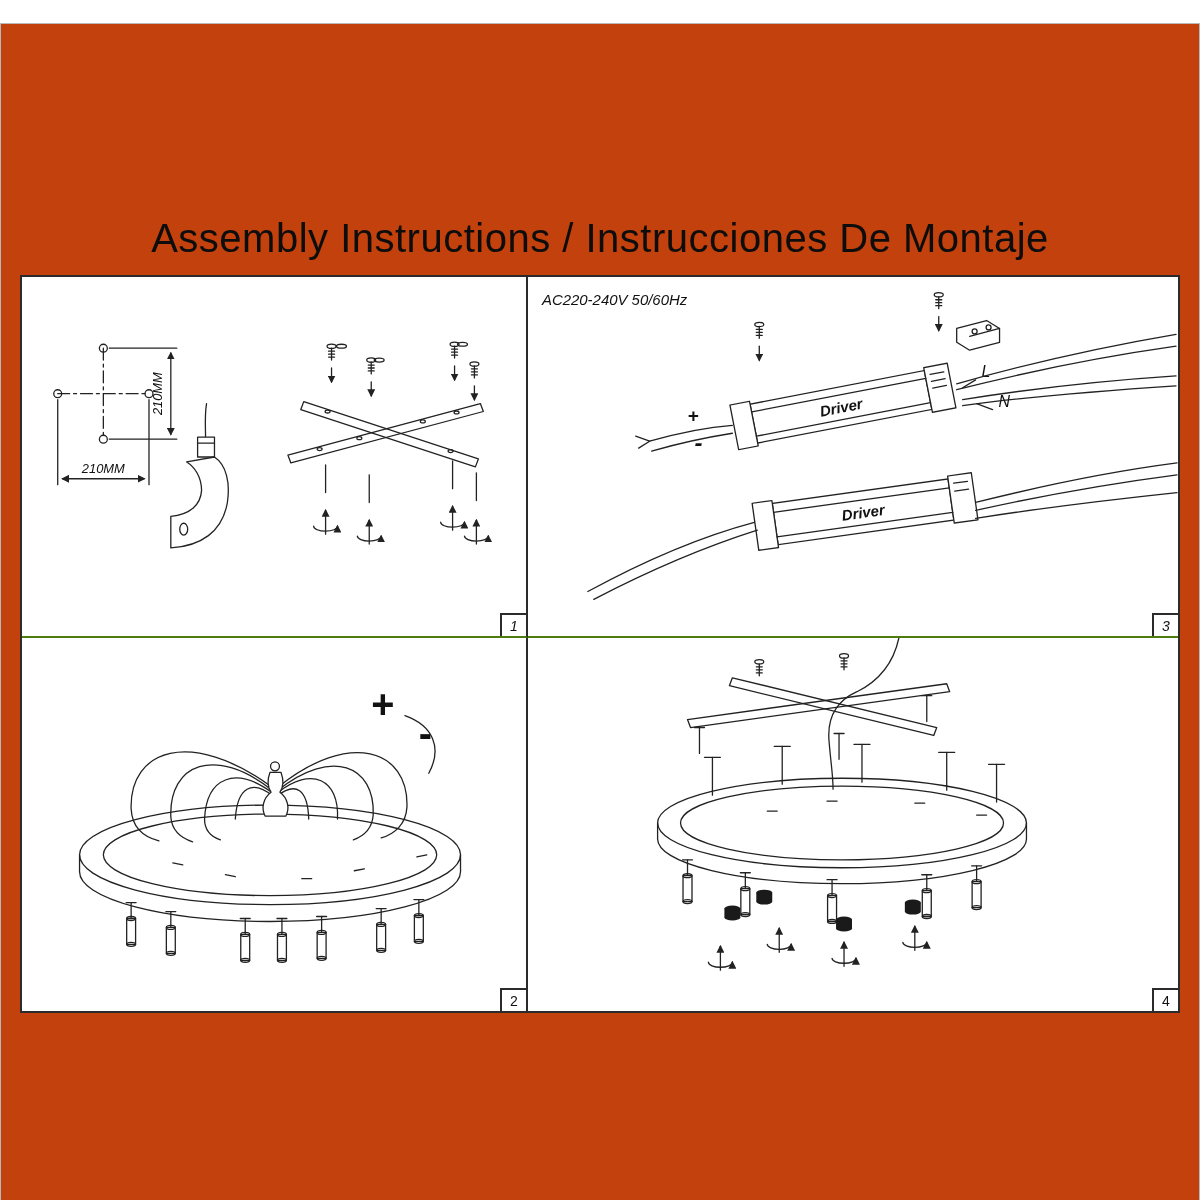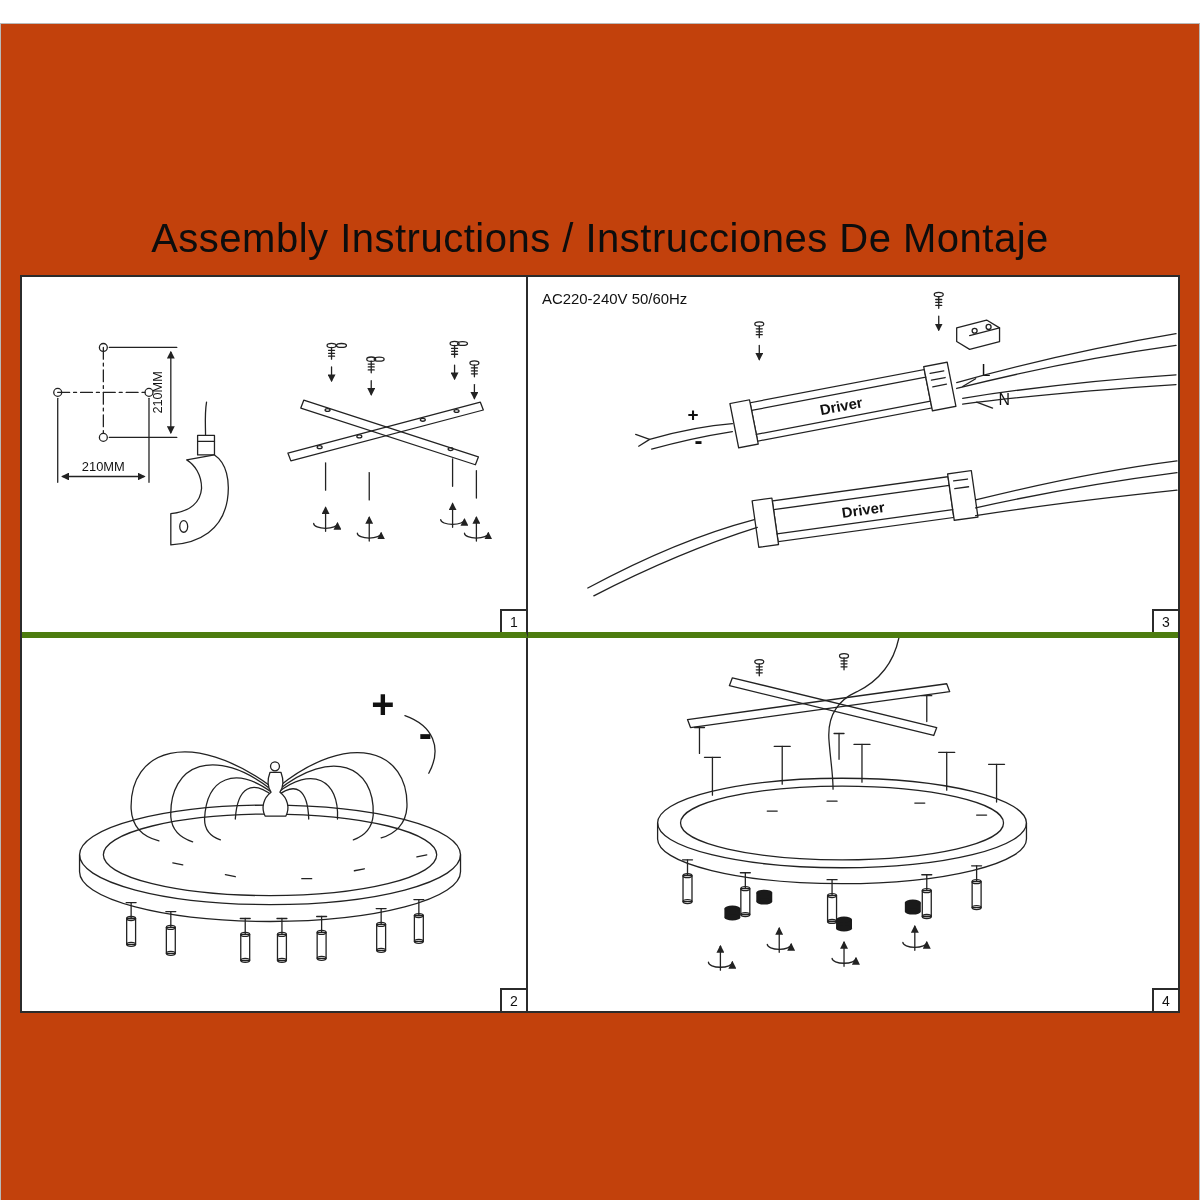--- a/index.html
+++ b/index.html
@@ -12,21 +12,21 @@
     position:absolute; top:193px; left:0; width:100%;
     text-align:center; font-size:40px; color:#0d0d0d; letter-spacing:.5px;
   }
   .grid {
     position:absolute; left:20px; top:252px; width:1160px; height:738px;
     display:grid; grid-template-columns:506px 1fr; grid-template-rows:361px 1fr;
     border:2px solid #2b2b2b; box-sizing:border-box; background:#fff;
   }
   .panel { position:relative; box-sizing:border-box; overflow:hidden; }
   .panel.br { border-right:2px solid #2b2b2b; }
-  .panel.bb { border-bottom:6px solid #4d7c0f; }
+  .panel.bb { border-bottom:2px solid #4d7c0f;font-style:italic; }
   .panel > svg { position:absolute; left:0; top:0; width:100%; height:100%; }
   .numbox {
     position:absolute; right:0; bottom:0; width:24px; height:21px;
     border-left:2px solid #2b2b2b; border-top:2px solid #2b2b2b;
     background:#fff; display:flex; align-items:center; justify-content:center;
     font-size:14px; color:#111;
   }
   .d { stroke:#222; stroke-width:1.3; fill:none; stroke-linecap:round; stroke-linejoin:round; }
   .cl { stroke-dasharray:12 4 3 4; }
   .svgt { fill:#111; stroke:none; font-family:"Liberation Sans", sans-serif; }

